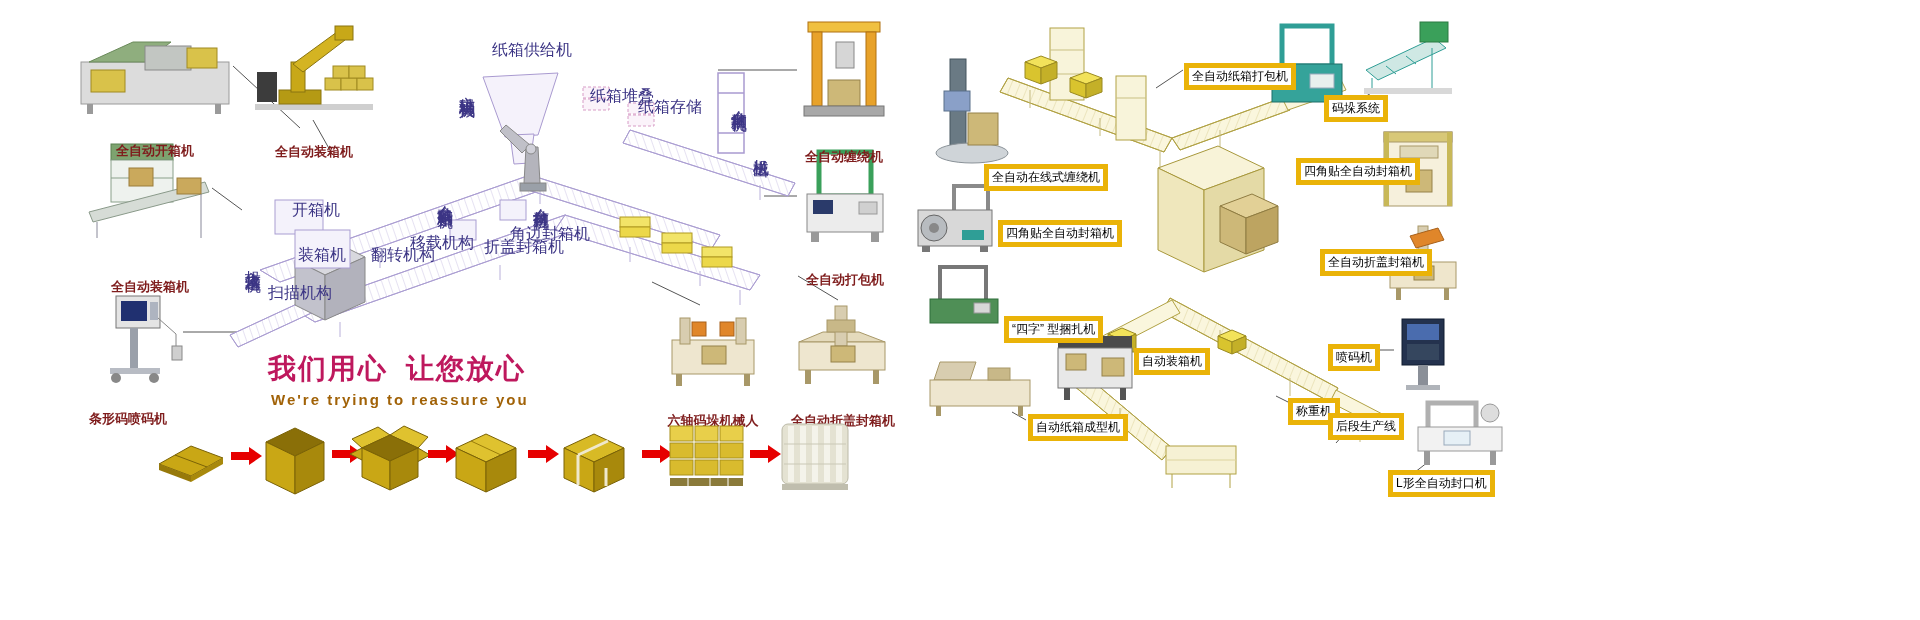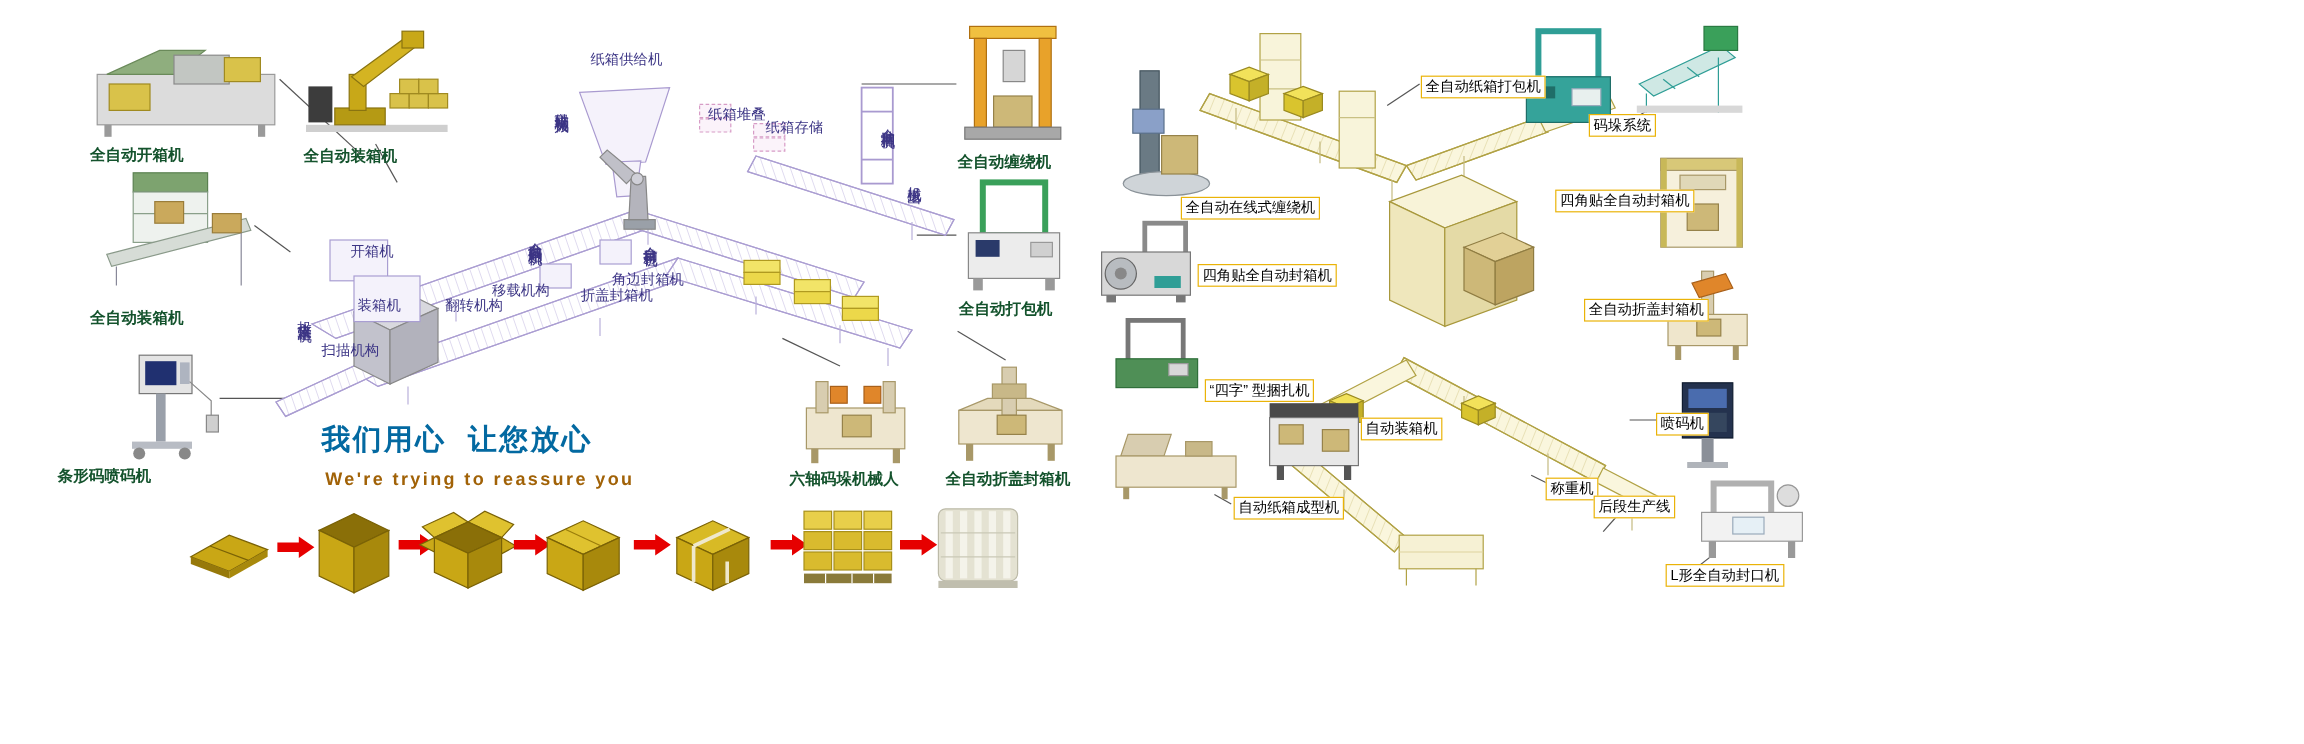--- a/index.html
+++ b/index.html
@@ -1,28 +1,28 @@
 <!DOCTYPE html>
 <html><head>
 <meta charset="utf-8">
 <style>
   html,body{margin:0;padding:0;background:#fff;}
   .banner{position:relative;width:1920px;height:620px;background:#ffffff;overflow:hidden;
           font-family:"Liberation Sans",sans-serif;}
   .abs{position:absolute;}
   .thumb{position:absolute;}
   .thumb svg{width:100%;height:100%;display:block;}
-  .photo-label{position:absolute;font-size:13px;font-weight:bold;color:#14532d;
-               white-space:nowrap;}
+  .photo-label{position:absolute;font-size:13px;font-weight:bold;color:#7f1d1d;
+               text-align:center;white-space:nowrap;margin-top:22px;}
   .boxed-label{position:absolute;font-size:12px;color:#000;background:#fff;
-               border:1px solid #eab308;padding:0 3px;line-height:17px;white-space:nowrap;}
-  .diag-label{position:absolute;font-size:12px;color:#3c3585;white-space:nowrap;line-height:11px;}
+               border:5px solid #eab308;padding:0 3px;line-height:17px;white-space:nowrap;}
+  .diag-label{position:absolute;font-size:16px;color:#3c3585;white-space:nowrap;line-height:11px;}
   .vert{writing-mode:vertical-rl;letter-spacing:1px;}
-  .slogan-cn{position:absolute;left:268px;top:350px;font-size:24px;font-weight:bold;
-             color:#0369a1;letter-spacing:2px;white-space:nowrap;}
+  .slogan-cn{position:absolute;left:268px;top:350px;font-size:28px;font-weight:bold;
+             color:#be185d;letter-spacing:2px;white-space:nowrap;}
   .slogan-cn .part2{margin-left:18px;}
   .slogan-en{position:absolute;left:271px;top:391px;font-size:15px;font-weight:bold;
              color:#a16207;letter-spacing:2px;white-space:nowrap;}
   .overlay{pointer-events:none;}
 </style>
 </head>
 <body>
 
 <div class="banner">
 
@@ -418,21 +418,21 @@
 
   <div class="boxed-label" style="left:984px;top:164px">全自动在线式缠绕机</div>
   <div class="boxed-label" style="left:998px;top:220px">四角贴全自动封箱机</div>
   <div class="boxed-label" style="left:1004px;top:316px">“四字” 型捆扎机</div>
   <div class="boxed-label" style="left:1134px;top:348px">自动装箱机</div>
   <div class="boxed-label" style="left:1028px;top:414px">自动纸箱成型机</div>
   <div class="boxed-label" style="left:1184px;top:63px">全自动纸箱打包机</div>
   <div class="boxed-label" style="left:1324px;top:95px">码垛系统</div>
   <div class="boxed-label" style="left:1296px;top:158px">四角贴全自动封箱机</div>
   <div class="boxed-label" style="left:1320px;top:249px">全自动折盖封箱机</div>
-  <div class="boxed-label" style="left:1380px;top:344px">喷码机</div>
+  <div class="boxed-label" style="left:1328px;top:344px">喷码机</div>
   <div class="boxed-label" style="left:1288px;top:398px">称重机</div>
   <div class="boxed-label" style="left:1328px;top:413px">后段生产线</div>
   <div class="boxed-label" style="left:1388px;top:470px">L形全自动封口机</div>
 
   <div class="diag-label" style="left:492px;top:44px">纸箱供给机</div>
   <div class="diag-label vert" style="left:462px;top:84px">六轴码垛机械人</div>
   <div class="diag-label" style="left:590px;top:90px">纸箱堆叠</div>
   <div class="diag-label" style="left:638px;top:101px">纸箱存储</div>
   <div class="diag-label" style="left:292px;top:204px">开箱机</div>
   <div class="diag-label" style="left:298px;top:249px">装箱机</div>

